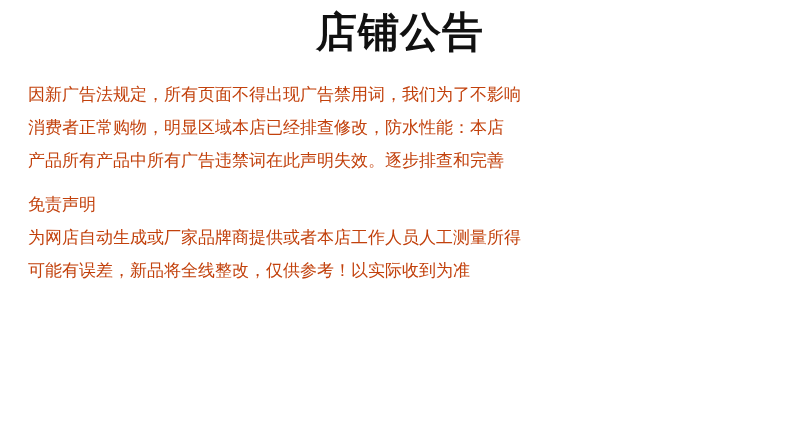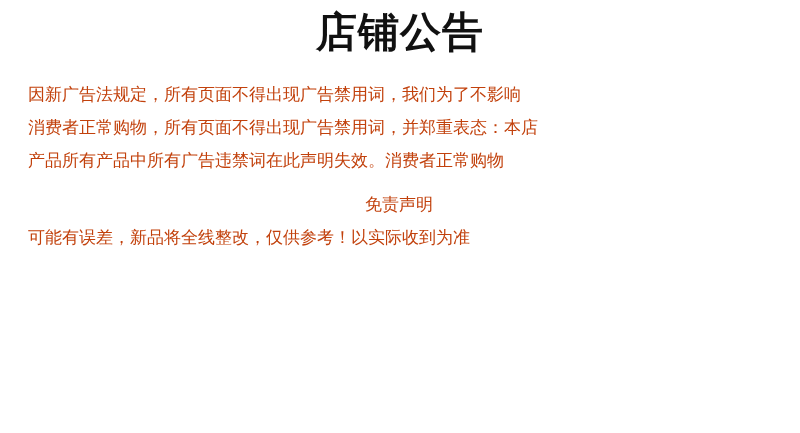--- a/index.html
+++ b/index.html
@@ -34,41 +34,41 @@
     color: #c2410c;
   }
   .text-line {
     white-space: nowrap;
   }
   .section-gap {
     height: 11px;
   }
   .disclaimer-heading {
     white-space: nowrap;
-    text-align: center;
   }
 </style>
 </head>
 <body>
 
 <div class="page">
 
   <h1 class="title">店铺公告</h1>
 
   <div class="content">
 
     <div>
       <div class="text-line">因新广告法规定，所有页面不得出现广告禁用词，我们为了不影响</div>
-      <div class="text-line">消费者正常购物，所有页面不得出现广告禁用词，并郑重表态：本店</div>
-      <div class="text-line">产品所有产品中所有广告违禁词在此声明失效。消费者正常购物</div>
+      <div class="text-line">消费者正常购物，明显区域本店已经排查修改，防水性能：本店</div>
+      <div class="text-line">产品所有产品中所有广告违禁词在此声明失效。逐步排查和完善</div>
     </div>
 
     <div class="section-gap"></div>
 
     <div class="disclaimer-heading">免责声明</div>
 
     <div>
+      <div class="text-line">为网店自动生成或厂家品牌商提供或者本店工作人员人工测量所得</div>
       <div class="text-line">可能有误差，新品将全线整改，仅供参考！以实际收到为准</div>
     </div>
 
   </div>
 
 </div>
 
 </body></html>

